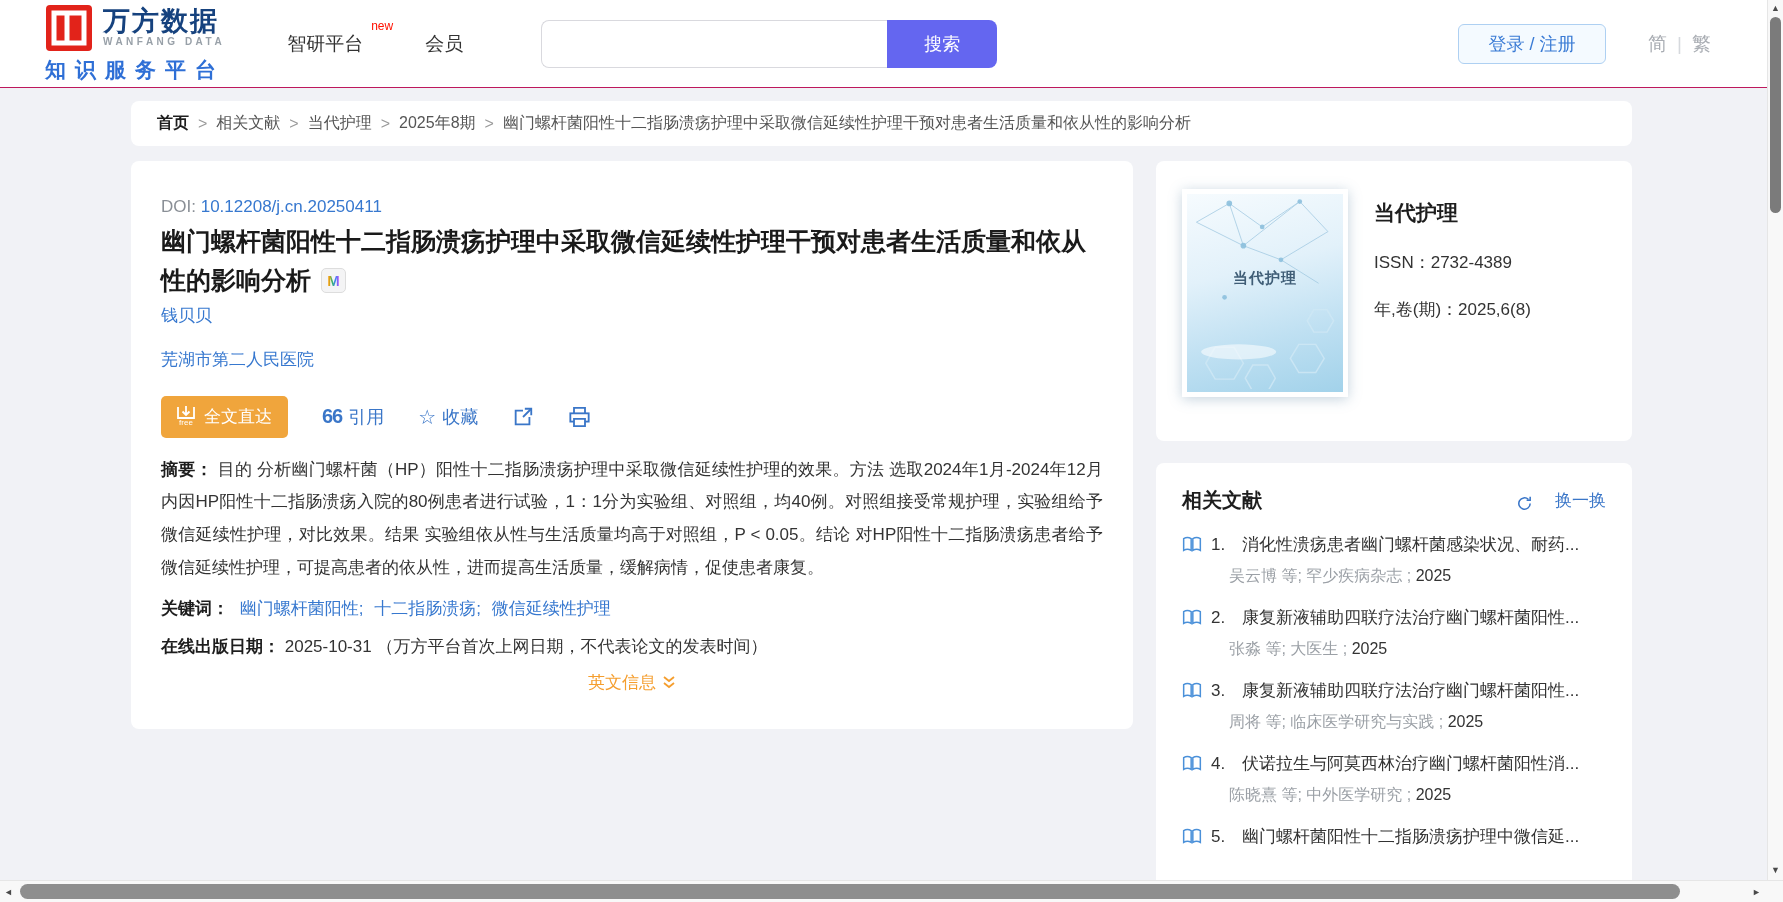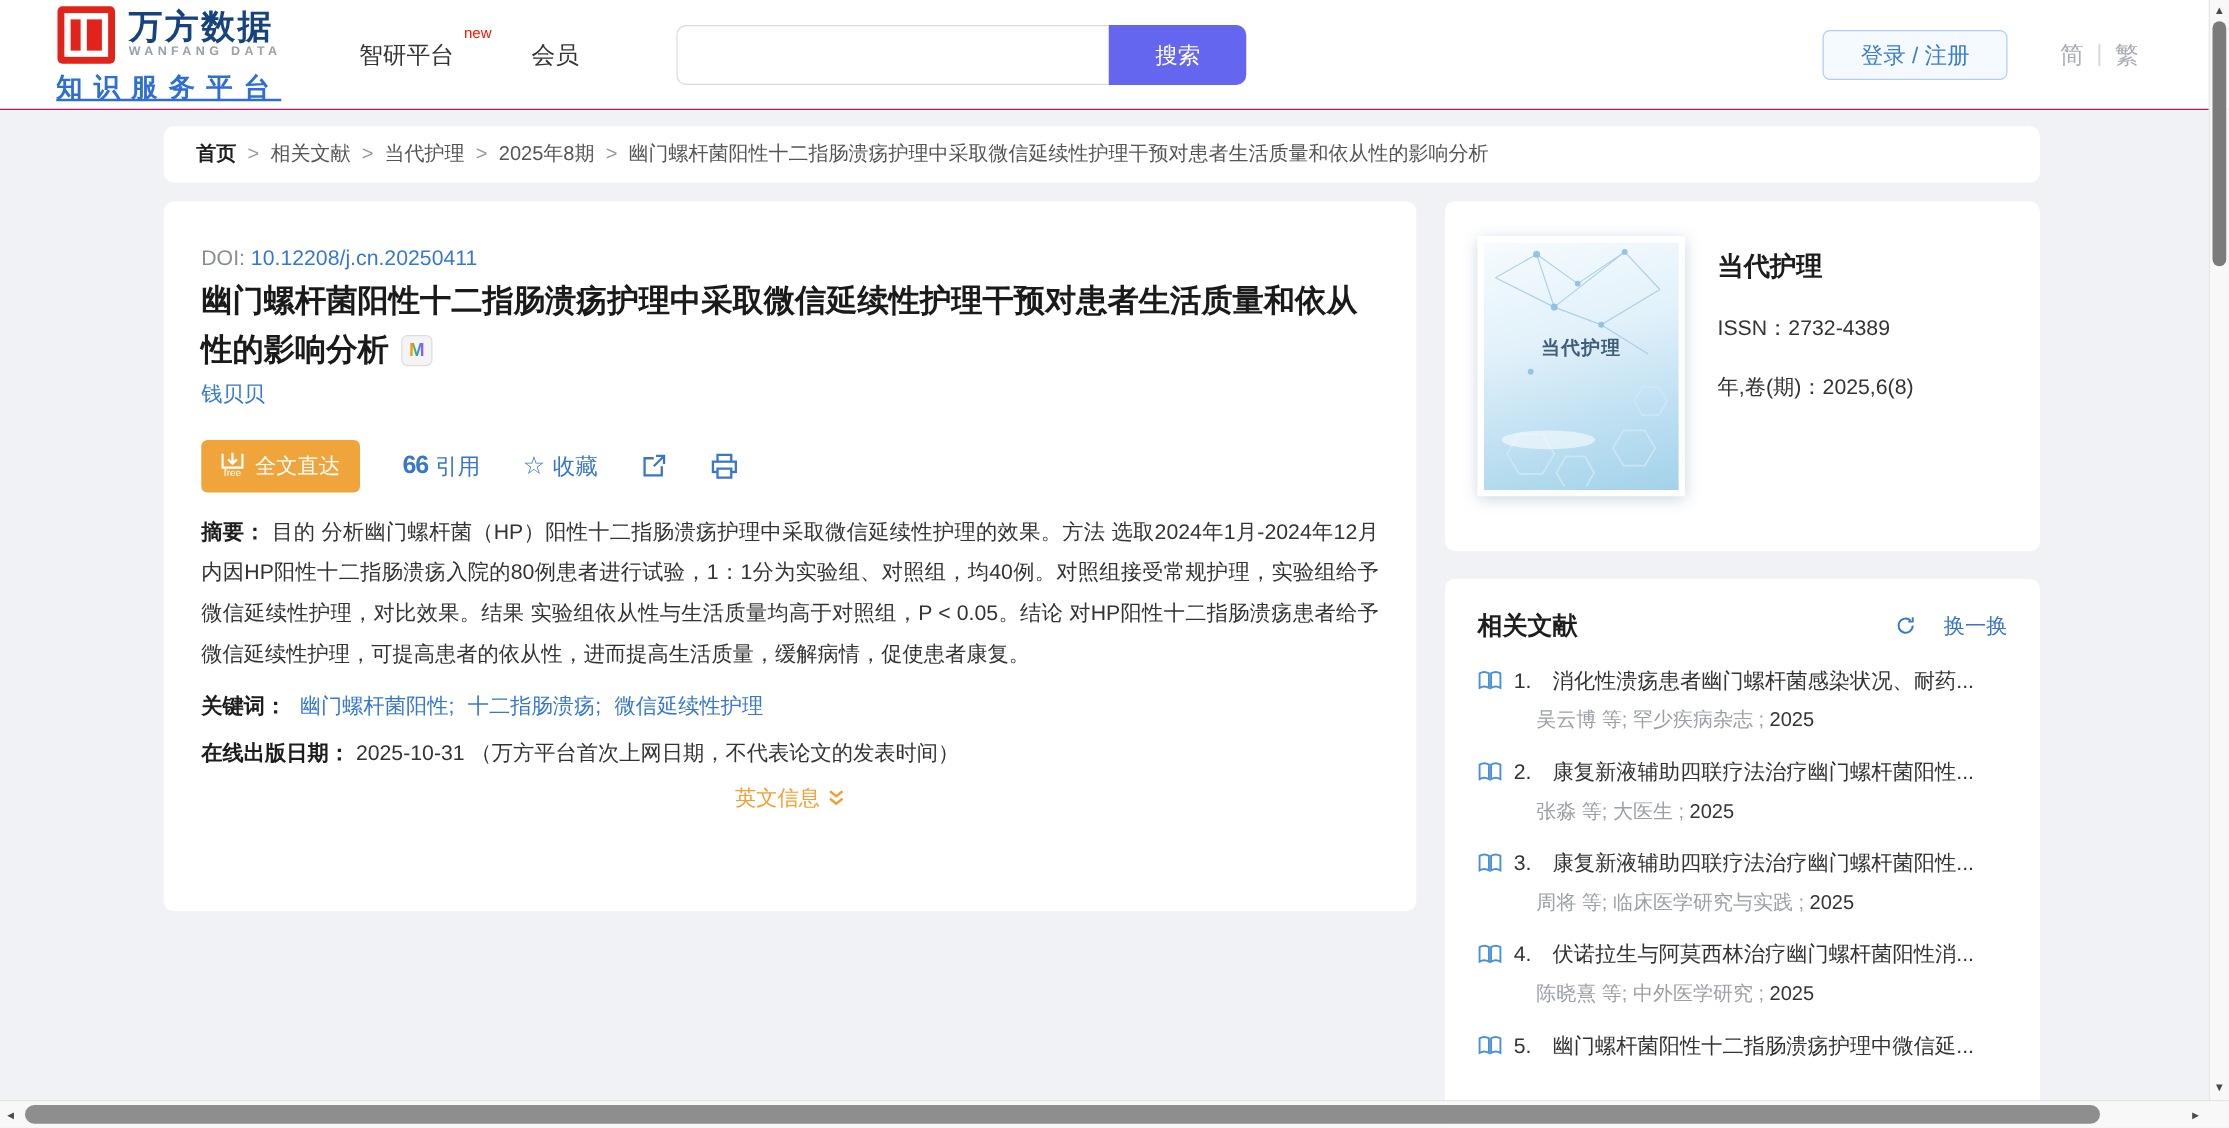--- a/index.html
+++ b/index.html
@@ -8,21 +8,21 @@
 
   
   .header { height:88px; background:#fff; display:flex; align-items:center;
     padding:0 60px 0 45px; border-bottom:1px solid #be185d; position:relative; }
   .logo-block { display:flex; flex-direction:column; }
   .logo-row { display:flex; align-items:center; gap:10px; }
   .logo-mark { width:48px; height:48px; flex:none; }
   .brand-col { display:flex; flex-direction:column; line-height:1.05; }
   .brand-cn { font-size:27px; font-weight:bold; color:#16427e; letter-spacing:2px; }
   .brand-en { font-size:10px; font-weight:bold; color:#98a0a8; letter-spacing:3.5px; margin-top:2px; }
-  .tagline { font-size:21px; color:#2e6fd6; letter-spacing:9px; font-weight:bold; margin-top:4px;text-decoration:underline; }
+  .tagline { font-size:21px; color:#2e6fd6; letter-spacing:9px; font-weight:bold; margin-top:4px; }
   .nav { display:flex; align-items:center; gap:62px; margin-left:62px; }
   .nav-item { font-size:19px; color:#333; cursor:pointer; position:relative; }
   .new-badge { position:absolute; top:-12px; right:-30px; color:#f10; font-size:12px; }
   .search-wrap { display:flex; margin-left:78px; }
   .search-input { width:346px; height:48px; border:1px solid #d9d9de; border-right:none;
     border-radius:8px 0 0 8px; font-size:17px; padding:0 14px; outline:none; background:#fff; }
   .search-btn { width:110px; height:48px; border:none; background:#6466f0; color:#fff;
     font-size:18px; border-radius:0 8px 8px 0; cursor:pointer; font-family:inherit; }
   .header-right { margin-left:auto; display:flex; align-items:center; gap:42px; padding-right:12px; }
   .login-btn { width:148px; height:40px; border:1px solid #aed0f2; background:#f4faff;
@@ -83,21 +83,21 @@
   .cover svg { position:absolute; inset:0; }
   .cover-text { position:absolute; top:38%; width:100%; text-align:center; font-size:15px;
     font-weight:bold; color:#3f5d76; letter-spacing:1px; }
   .j-info { padding-top:10px; }
   .j-name { font-size:21px; font-weight:bold; color:#1d1d1d; cursor:pointer; }
   .j-row { margin-top:24px; font-size:17px; color:#333; }
 
   .related-card { background:#fff; border-radius:8px; padding:24px 26px; height:470px; overflow:hidden; }
   .related-head { display:flex; align-items:center; justify-content:space-between; }
   .related-title { font-size:20px; font-weight:bold; color:#1d1d1d; }
-  .refresh-link { display:flex; align-items:center; gap:22px; color:#3a76c8; font-size:17px; cursor:pointer; }
+  .refresh-link { display:flex; align-items:flex-end; gap:22px; color:#3a76c8; font-size:17px; cursor:pointer; }
   .rel-item { margin-top:19px; }
   .rel-row1 { display:flex; align-items:center; gap:9px; font-size:17px; color:#333; }
   .rel-no { flex:none; width:22px; }
   .rel-title { white-space:nowrap; overflow:hidden; text-overflow:ellipsis; cursor:pointer; color:#333; }
   .rel-row2 { margin-left:47px; margin-top:10px; font-size:16px; color:#9b9fa6; color:#9ba0a6; white-space:nowrap; }
   .rel-year { color:#333; }
   .book-ico { flex:none; display:flex; }
 
   
   .v-scrollbar { position:absolute; right:0; top:0; width:16px; height:880px; background:#f8f8f8;
@@ -174,20 +174,23 @@
     <div class="article-card">
       <div class="doi-line">
         <span class="doi-label">DOI:</span>
         <a class="link">10.12208/j.cn.20250411</a>
       </div>
       <h1 class="article-title">
         <span>幽门螺杆菌阳性十二指肠溃疡护理中采取微信延续性护理干预对患者生活质量和依从性的影响分析</span><span class="m-badge"><b>M</b></span>
       </h1>
       <div class="author-line">
         <a class="link">钱贝贝</a>
+      </div>
+      <div class="inst-line">
+        <a class="link">芜湖市第二人民医院</a>
       </div>
 
       <div class="actions">
         <button class="fulltext-btn">
           <span class="free-ico">
             <svg width="18" height="14" viewBox="0 0 18 14">
               <path d="M1 1v11h16V1" fill="none" stroke="#fff" stroke-width="1.8"></path>
               <path d="M9 0v8M5.5 5.5L9 9l3.5-3.5" fill="none" stroke="#fff" stroke-width="1.8"></path>
             </svg>
             <span class="free-txt">free</span>

